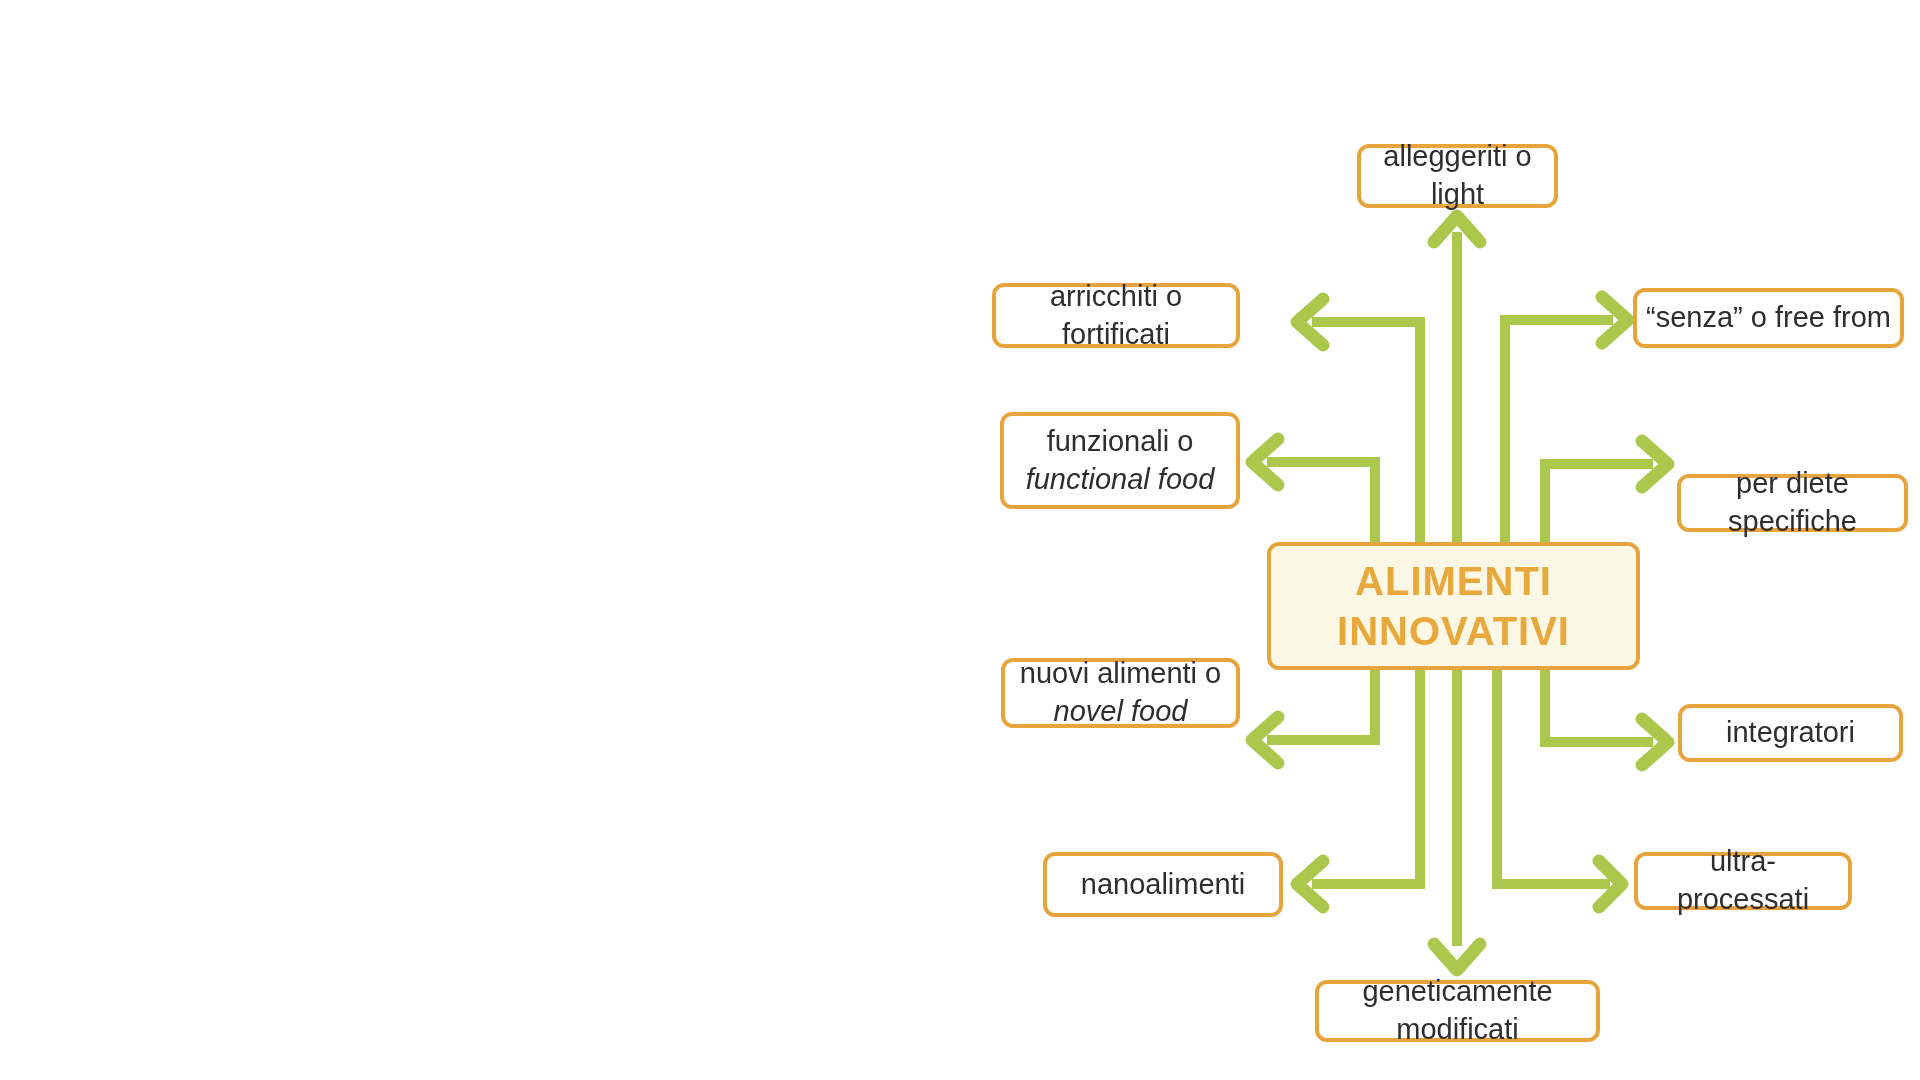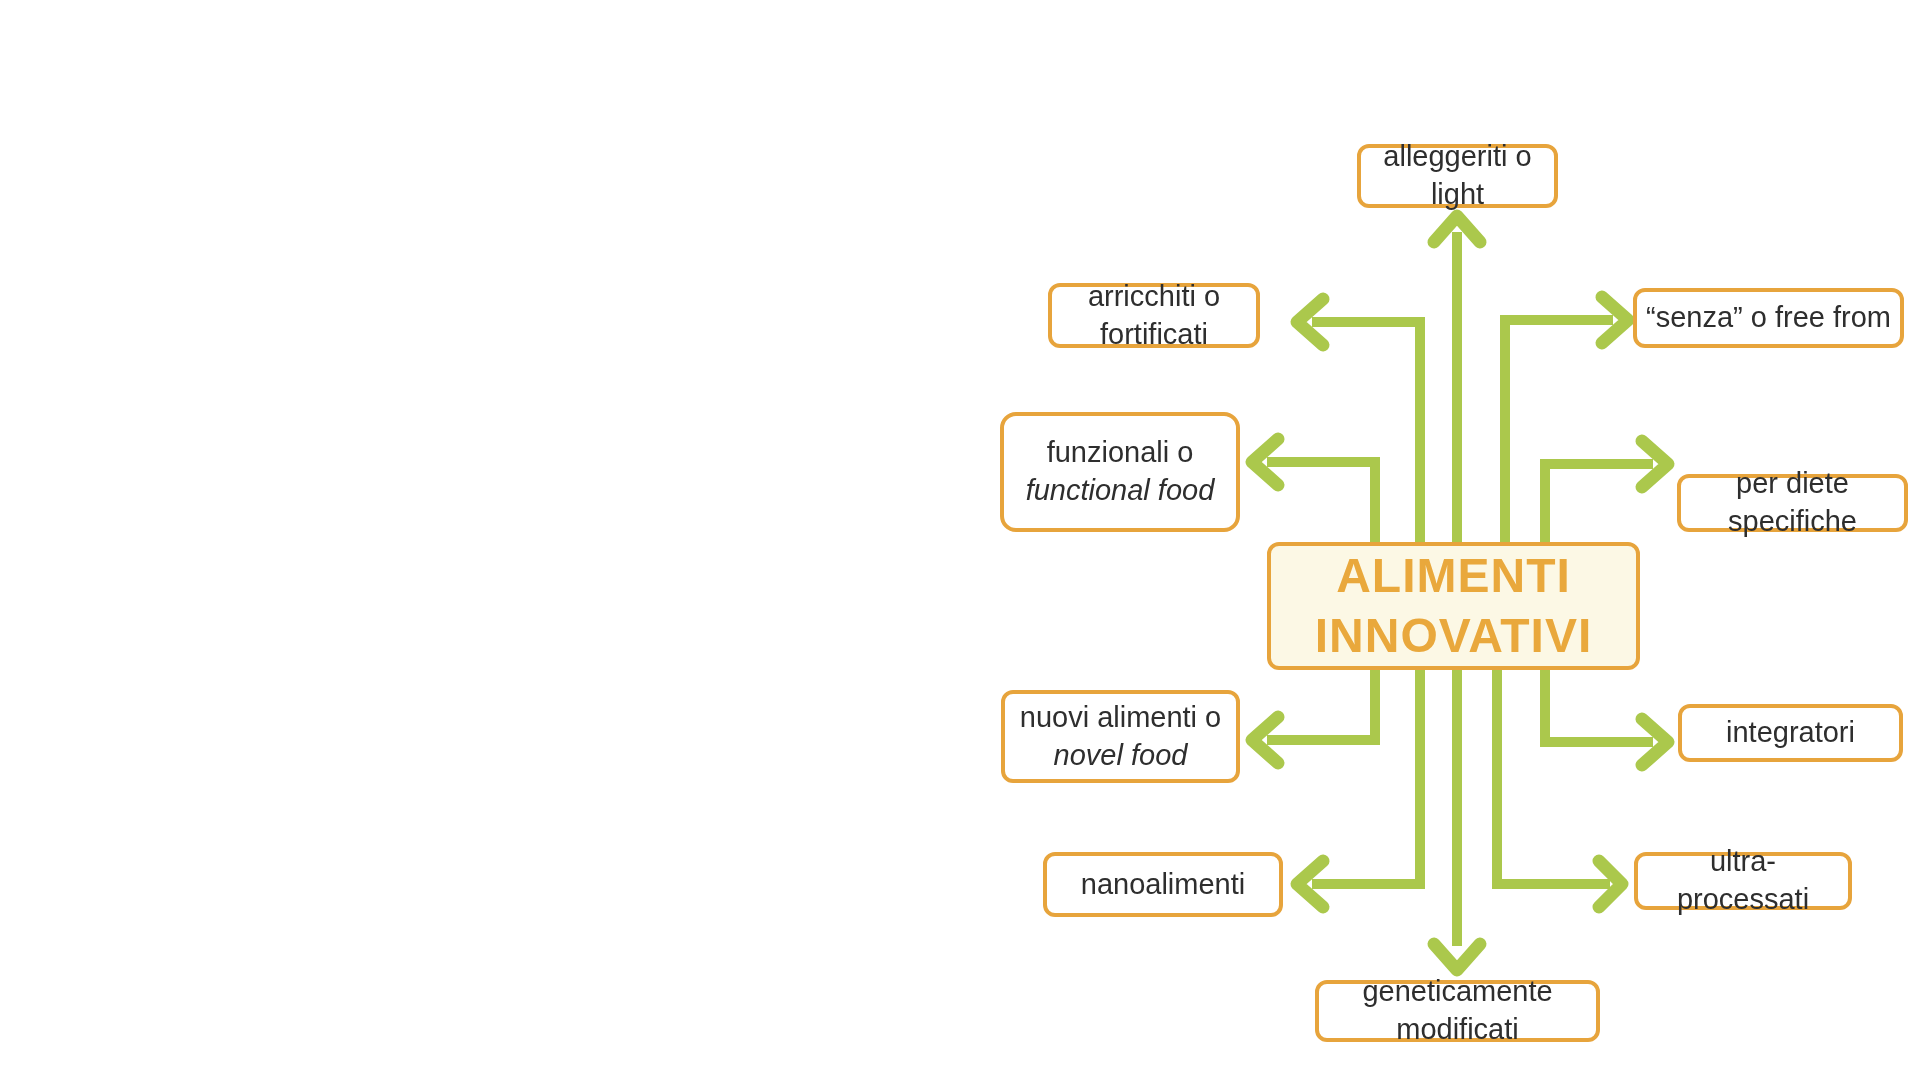--- a/index.html
+++ b/index.html
@@ -30,34 +30,34 @@
     padding:2px 8px;
   }
   .node .italic{font-style:italic;}
   .center-node{
     position:absolute;
     background:var(--center-fill);
     border:4px solid var(--box-border);
     border-radius:12px;
     display:flex;flex-direction:column;align-items:center;justify-content:center;
     color:var(--center-text);
-    font-size:48px;
+    font-size:40px;
     font-weight:bold;
     letter-spacing:1px;
     line-height:1.25;
     text-align:center;
   }
   
   #n-alleggeriti{left:1357px;top:144px;width:201px;height:64px;}
-  #n-arricchiti{left:1048px;top:283px;width:212px;height:65px;}
+  #n-arricchiti{left:992px;top:283px;width:248px;height:65px;}
   #n-senza{left:1633px;top:288px;width:271px;height:60px;}
-  #n-funzionali{left:1000px;top:412px;width:240px;height:120px;border-radius:16px;}
+  #n-funzionali{left:1000px;top:412px;width:240px;height:97px;}
   #n-diete{left:1677px;top:435px;width:231px;height:58px;margin-top:39px;}
   #n-center{left:1267px;top:542px;width:373px;height:128px;}
-  #n-nuovi{left:1001px;top:690px;width:239px;height:93px;}
+  #n-nuovi{left:1001px;top:658px;width:239px;height:70px;}
   #n-integratori{left:1678px;top:704px;width:225px;height:58px;}
   #n-nanoalimenti{left:1043px;top:852px;width:240px;height:65px;}
   #n-ultra{left:1634px;top:852px;width:218px;height:58px;}
   #n-gm{left:1315px;top:980px;width:285px;height:62px;}
 </style>
 </head>
 <body>
 
 <div class="canvas">
 

